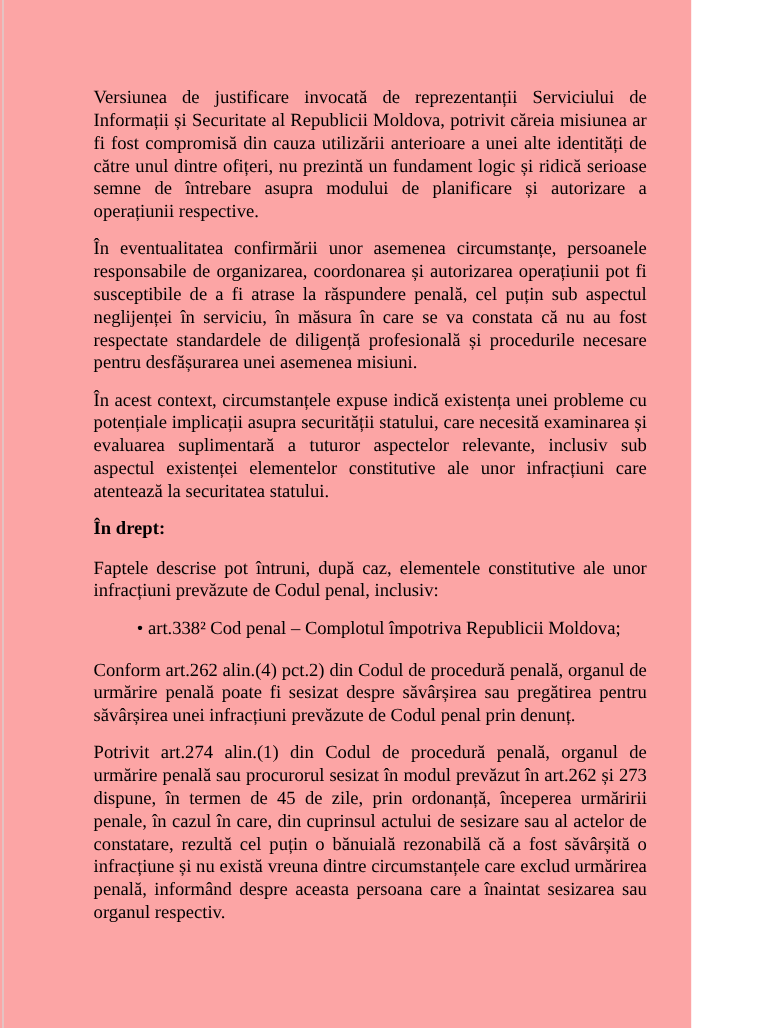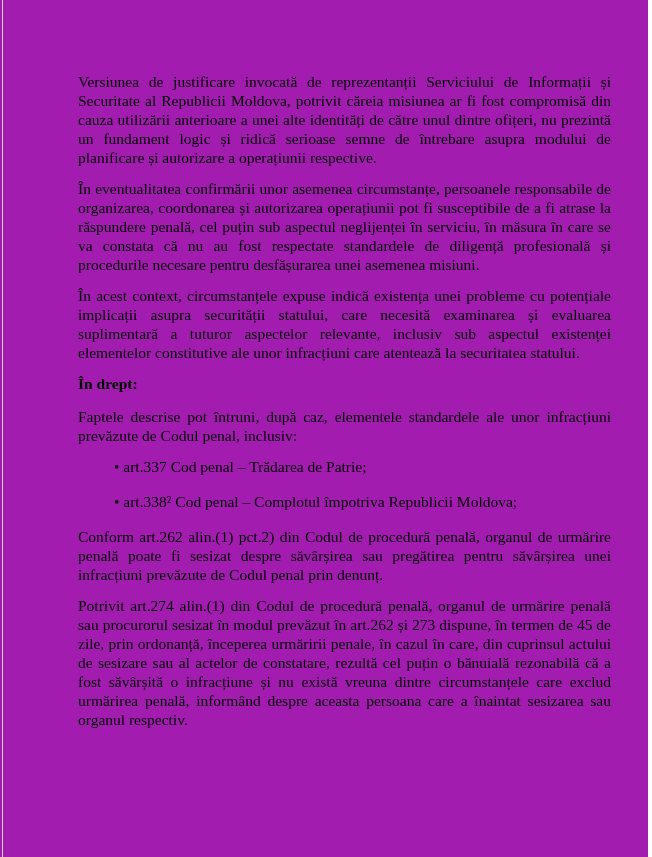--- a/index.html
+++ b/index.html
@@ -2,24 +2,24 @@
 <html lang="ro"><head>
 <meta charset="utf-8">
 <style>
   html, body {
     margin: 0;
     padding: 0;
     background: #ffffff;
   }
   .page {
     position: relative;
-    width: 648px;
+    width: 576px;
     height: 857px;
     box-sizing: border-box;
-    background: #a21caf;
+    background: #fca5a5;
     overflow: hidden;
     font-family: "Liberation Serif", "DejaVu Serif", serif;
     font-size: 15.5px;
     line-height: 19px;
     color: #000000;
   }
   .page-edge-line {
     position: absolute;
     left: 2px;
     top: 0;
@@ -55,19 +55,18 @@
 </head>
 <body>
 
 <div class="page">
   <div class="page-edge-line"></div>
   <div class="content">
     <p class="para">Versiunea de justificare invocată de reprezentanții Serviciului de Informații și Securitate al Republicii Moldova, potrivit căreia misiunea ar fi fost compromisă din cauza utilizării anterioare a unei alte identități de către unul dintre ofițeri, nu prezintă un fundament logic și ridică serioase semne de întrebare asupra modului de planificare și autorizare a operațiunii respective.</p>
     <p class="para">În eventualitatea confirmării unor asemenea circumstanțe, persoanele responsabile de organizarea, coordonarea și autorizarea operațiunii pot fi susceptibile de a fi atrase la răspundere penală, cel puțin sub aspectul neglijenței în serviciu, în măsura în care se va constata că nu au fost respectate standardele de diligență profesională și procedurile necesare pentru desfășurarea unei asemenea misiuni.</p>
     <p class="para">În acest context, circumstanțele expuse indică existența unei probleme cu potențiale implicații asupra securității statului, care necesită examinarea și evaluarea suplimentară a tuturor aspectelor relevante, inclusiv sub aspectul existenței elementelor constitutive ale unor infracțiuni care atentează la securitatea statului.</p>
     <p class="heading">În drept:</p>
-    <p class="para">Faptele descrise pot întruni, după caz, elementele standardele ale unor infracțiuni prevăzute de Codul penal, inclusiv:</p>
-    <p class="bullet first">• art.337 Cod penal – Trădarea de Patrie;</p>
+    <p class="para">Faptele descrise pot întruni, după caz, elementele constitutive ale unor infracțiuni prevăzute de Codul penal, inclusiv:</p>
     <p class="bullet">• art.338² Cod penal – Complotul împotriva Republicii Moldova;</p>
-    <p class="para">Conform art.262 alin.(1) pct.2) din Codul de procedură penală, organul de urmărire penală poate fi sesizat despre săvârșirea sau pregătirea pentru săvârșirea unei infracțiuni prevăzute de Codul penal prin denunț.</p>
+    <p class="para">Conform art.262 alin.(4) pct.2) din Codul de procedură penală, organul de urmărire penală poate fi sesizat despre săvârșirea sau pregătirea pentru săvârșirea unei infracțiuni prevăzute de Codul penal prin denunț.</p>
     <p class="para">Potrivit art.274 alin.(1) din Codul de procedură penală, organul de urmărire penală sau procurorul sesizat în modul prevăzut în art.262 și 273 dispune, în termen de 45 de zile, prin ordonanță, începerea urmăririi penale, în cazul în care, din cuprinsul actului de sesizare sau al actelor de constatare, rezultă cel puțin o bănuială rezonabilă că a fost săvârșită o infracțiune și nu există vreuna dintre circumstanțele care exclud urmărirea penală, informând despre aceasta persoana care a înaintat sesizarea sau organul respectiv.</p>
   </div>
 </div>
 
 </body></html>

